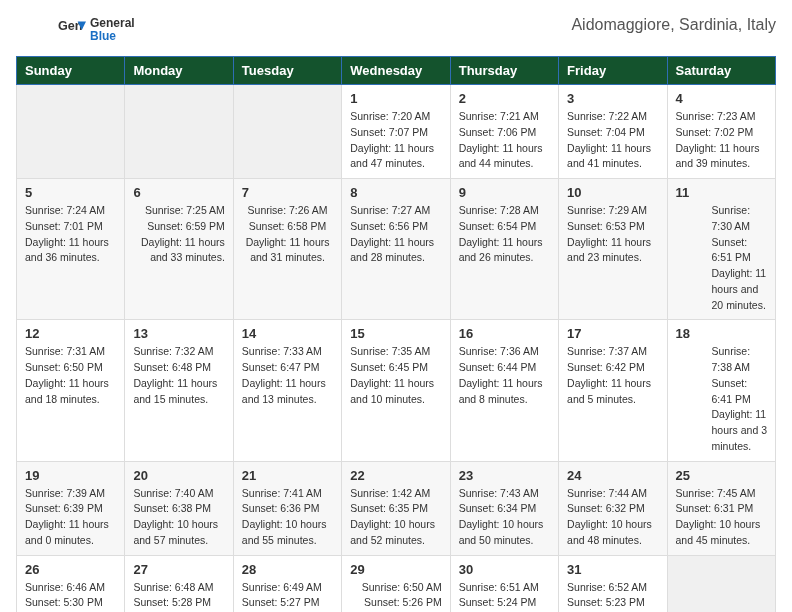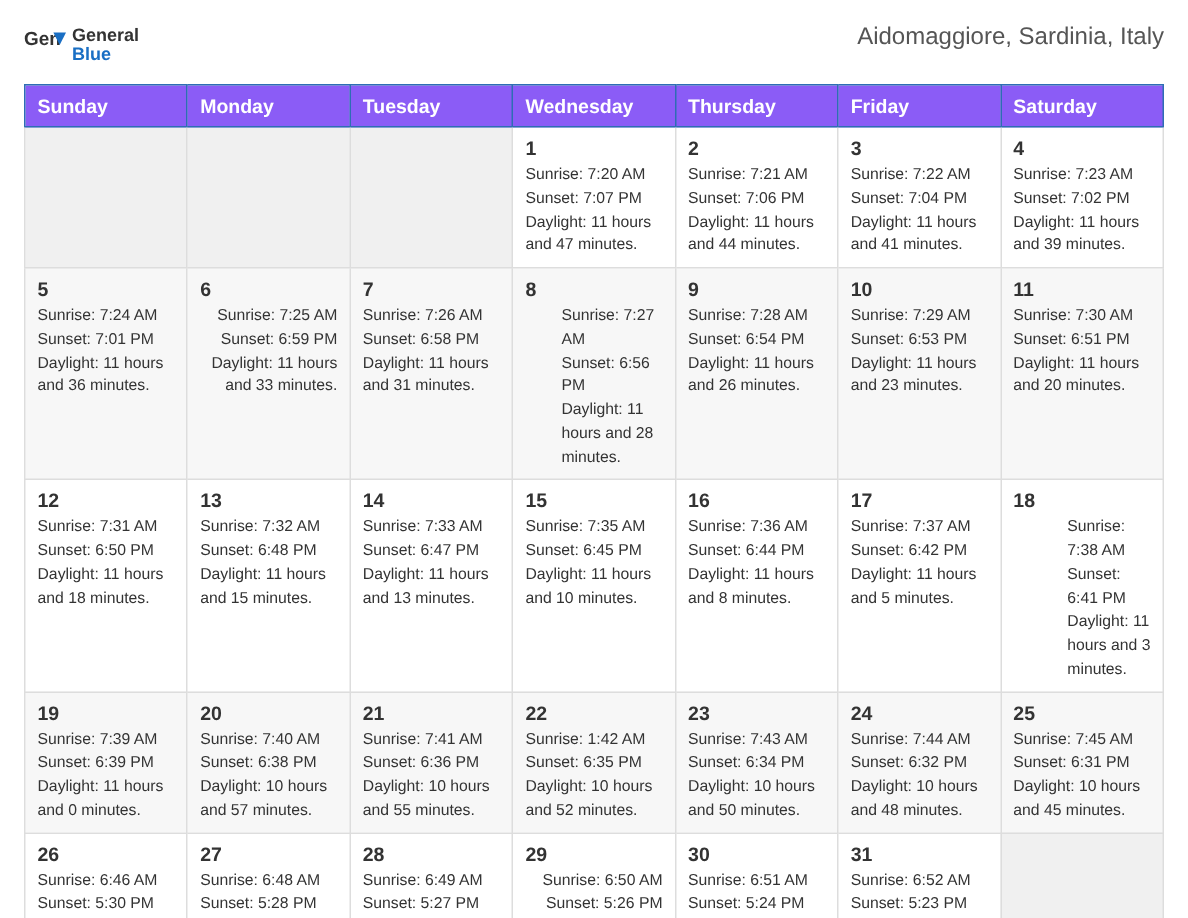--- a/index.html
+++ b/index.html
@@ -8,20 +8,21 @@
       background: #fff;
       width: 792px;
       min-height: 612px;
       padding: 16px;
     }
     .header {
       display: flex;
       justify-content: space-between;
       align-items: flex-start;
       margin-bottom: 12px;
+      margin-left: 42px;
     }
     .logo {
       display: flex;
       align-items: center;
       gap: 4px;
     }
     .logo-icon {
       width: 28px;
       height: 28px;
     }
@@ -36,21 +37,21 @@
     .location-title {
       font-size: 16px;
       color: #555;
     }
     .calendar {
       width: 100%;
       border-collapse: collapse;
       border: 1px solid #ccc;
     }
     .calendar th {
-      background-color: #8b5cf6;
+      background-color: #14532d;
       color: #fff;
       text-align: left;
       padding: 6px 8px;
       font-size: 13px;
       font-weight: bold;
       border: 1px solid #2e6db4;
     }
     .calendar td {
       vertical-align: top;
       padding: 6px 8px;
@@ -150,45 +151,45 @@
 Daylight: 11 hours and 36 minutes.</div>
         </td>
         <td>
           <span class="day-number">6</span>
           <div class="day-info" style="white-space: pre-line; text-align: right;">Sunrise: 7:25 AM
 Sunset: 6:59 PM
 Daylight: 11 hours and 33 minutes.</div>
         </td>
         <td>
           <span class="day-number">7</span>
-          <div class="day-info" style="white-space: pre-line;">Sunrise: 7:26 AM
+          <div class="day-info" style="white-space: pre-line; text-align: center;">Sunrise: 7:26 AM
 Sunset: 6:58 PM
 Daylight: 11 hours and 31 minutes.</div>
         </td>
         <td>
           <span class="day-number">8</span>
-          <div class="day-info" style="white-space: pre-line; margin-left: 24px;">Sunrise: 7:27 AM
+          <div class="day-info" style="white-space: pre-line;">Sunrise: 7:27 AM
 Sunset: 6:56 PM
 Daylight: 11 hours and 28 minutes.</div>
         </td>
         <td>
           <span class="day-number">9</span>
           <div class="day-info" style="white-space: pre-line;">Sunrise: 7:28 AM
 Sunset: 6:54 PM
 Daylight: 11 hours and 26 minutes.</div>
         </td>
         <td>
           <span class="day-number">10</span>
           <div class="day-info" style="white-space: pre-line;">Sunrise: 7:29 AM
 Sunset: 6:53 PM
 Daylight: 11 hours and 23 minutes.</div>
         </td>
         <td>
           <span class="day-number">11</span>
-          <div class="day-info" style="white-space: pre-line;">Sunrise: 7:30 AM
+          <div class="day-info" style="white-space: pre-line; margin-left: 36px;">Sunrise: 7:30 AM
 Sunset: 6:51 PM
 Daylight: 11 hours and 20 minutes.</div>
         </td>
       </tr>
       <tr>
         <td>
           <span class="day-number">12</span>
           <div class="day-info" style="white-space: pre-line;">Sunrise: 7:31 AM
 Sunset: 6:50 PM
 Daylight: 11 hours and 18 minutes.</div>

